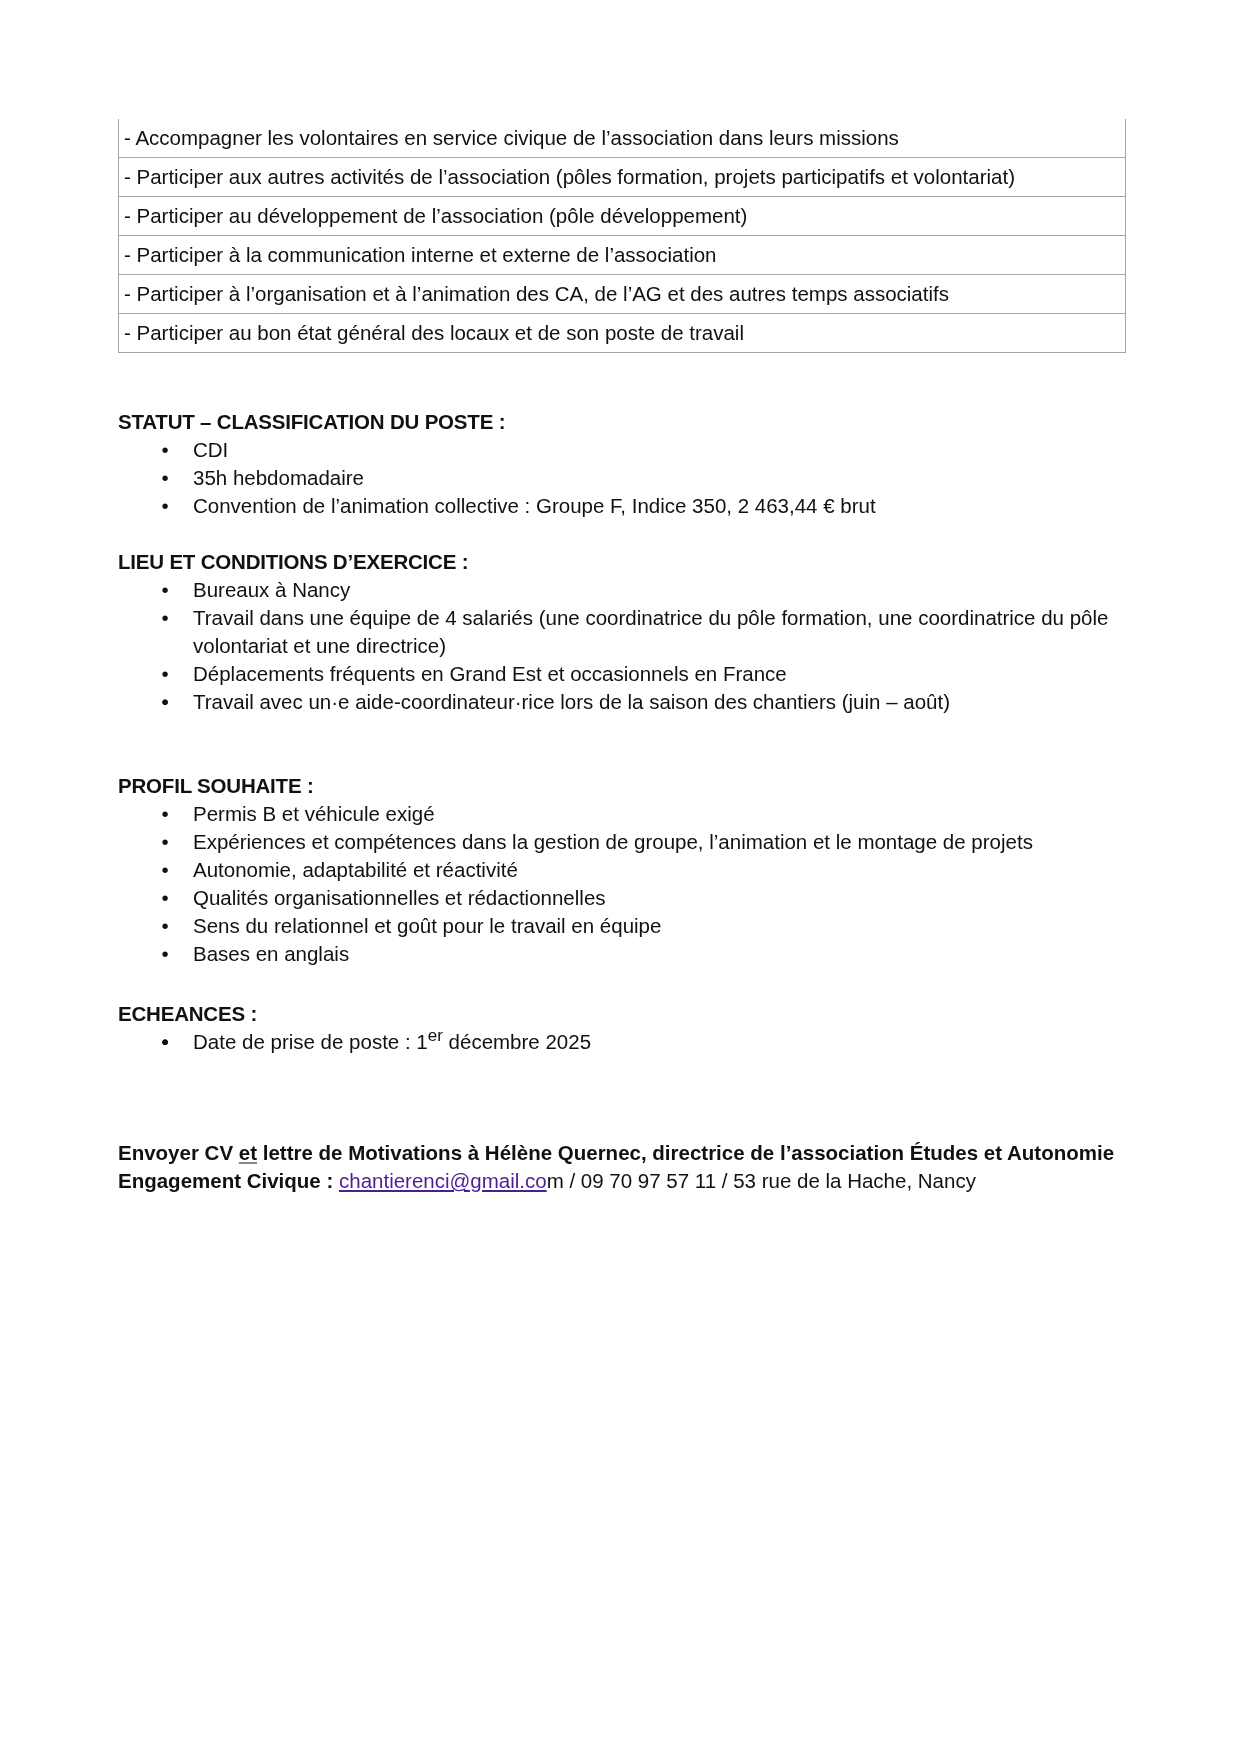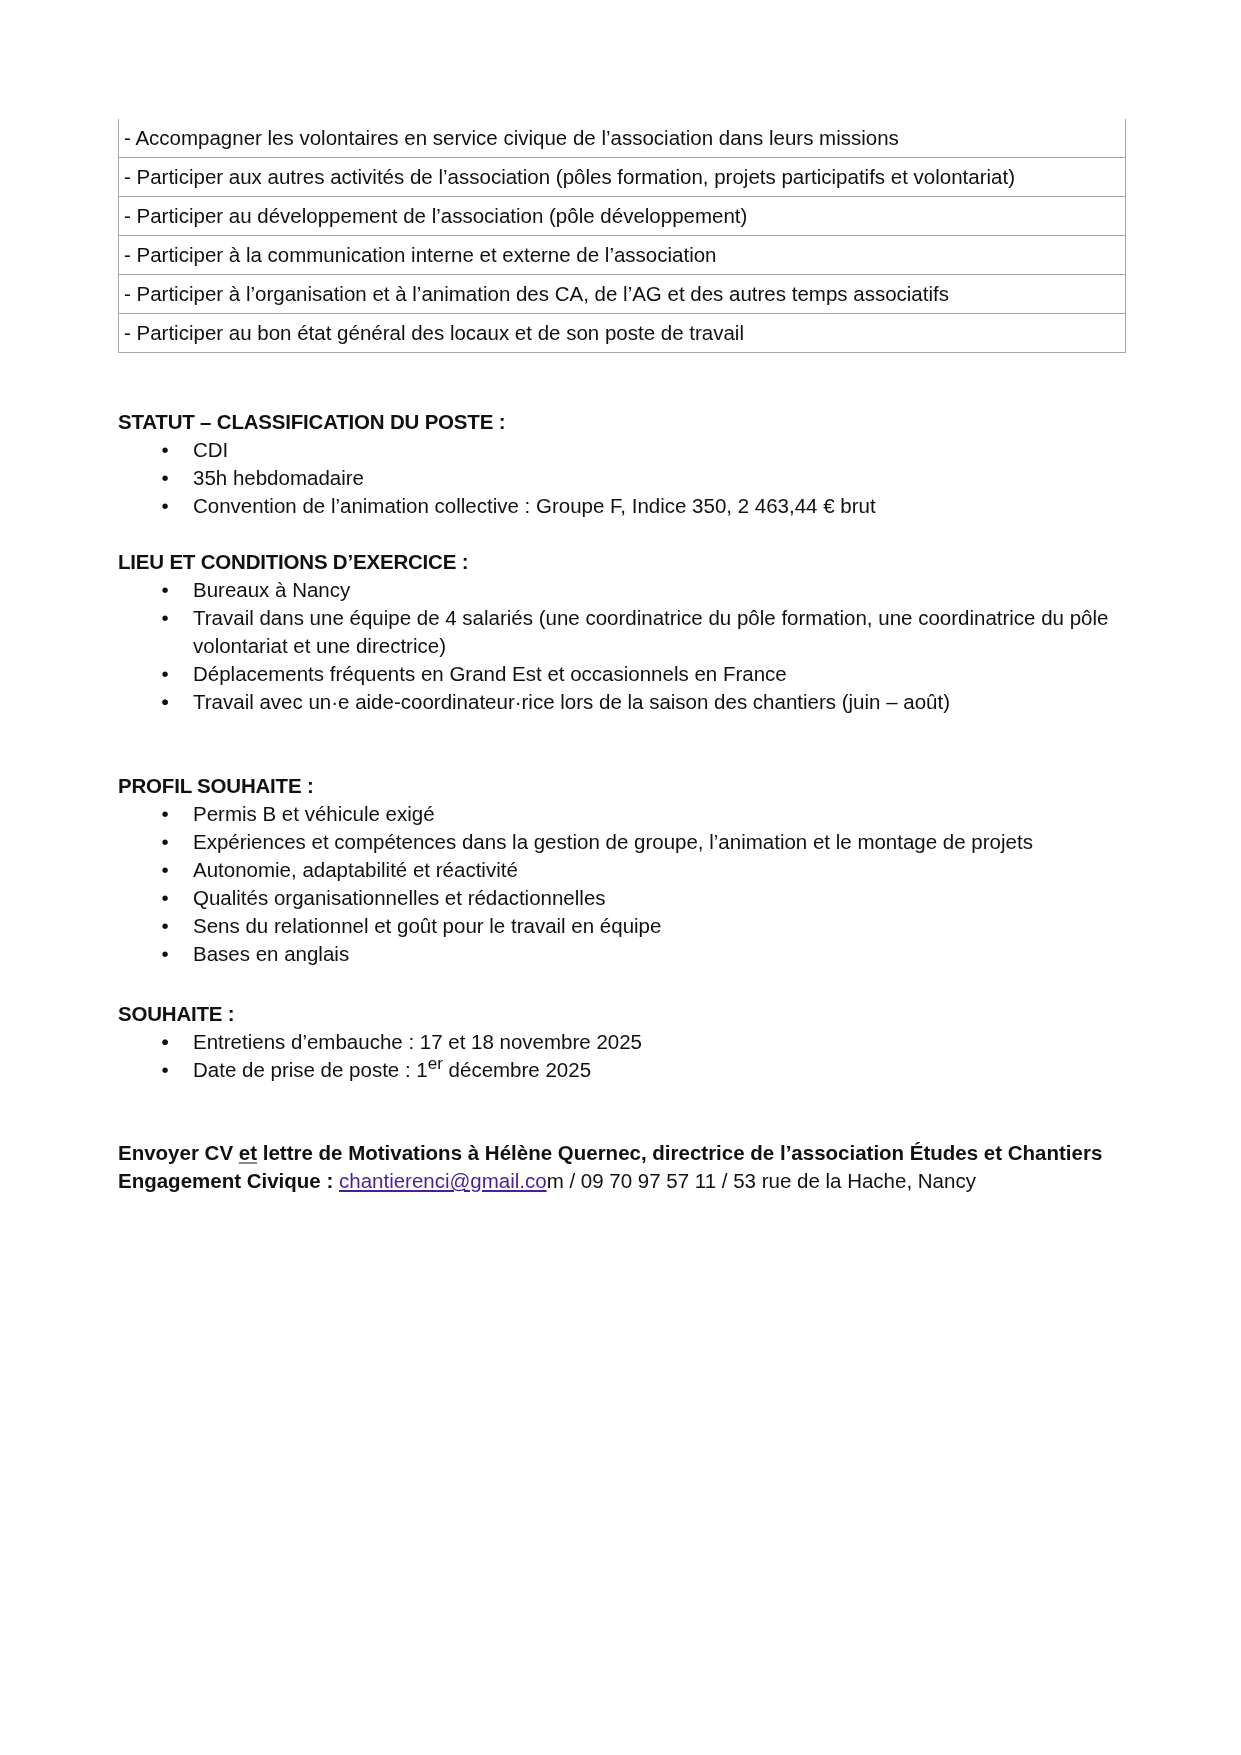--- a/index.html
+++ b/index.html
@@ -153,25 +153,25 @@
       <li><span class="bullet">•</span><span>Permis B et véhicule exigé</span></li>
       <li><span class="bullet">•</span><span>Expériences et compétences dans la gestion de groupe, l’animation et le montage de projets</span></li>
       <li><span class="bullet">•</span><span>Autonomie, adaptabilité et réactivité</span></li>
       <li><span class="bullet">•</span><span>Qualités organisationnelles et rédactionnelles</span></li>
       <li><span class="bullet">•</span><span>Sens du relationnel et goût pour le travail en équipe</span></li>
       <li><span class="bullet">•</span><span>Bases en anglais</span></li>
     </ul>
   </div>
 
   <div class="section" style="top:1000px;">
-    <div class="section-title">SOUHAITE :</div>
+    <div class="section-title">ECHEANCES :</div>
     <ul class="bullets">
       <li><span class="bullet">•</span></li>
-      <li><span class="bullet">•</span><span>Entretiens d’embauche : 17 et 18 novembre 2025</span></li>
+      <li><span class="bullet">•</span></li>
       <li><span class="bullet">•</span><span>Date de prise de poste : 1</span><sup>er</sup><span> décembre 2025</span></li>
     </ul>
   </div>
 
   <div class="contact">
-    <b><span>Envoyer CV </span><span class="underlined-et">et</span><span> lettre de Motivations à Hélène Quernec, directrice de l’association Études et Chantiers Engagement Civique : </span></b><a class="email-link">chantierenci@gmail.co</a><span>m / 09 70 97 57 11 / 53 rue de la Hache, Nancy</span>
+    <b><span>Envoyer CV </span><span class="underlined-et">et</span><span> lettre de Motivations à Hélène Quernec, directrice de l’association Études et Autonomie Engagement Civique : </span></b><a class="email-link">chantierenci@gmail.co</a><span>m / 09 70 97 57 11 / 53 rue de la Hache, Nancy</span>
   </div>
 
 </div>
 
 </body></html>

